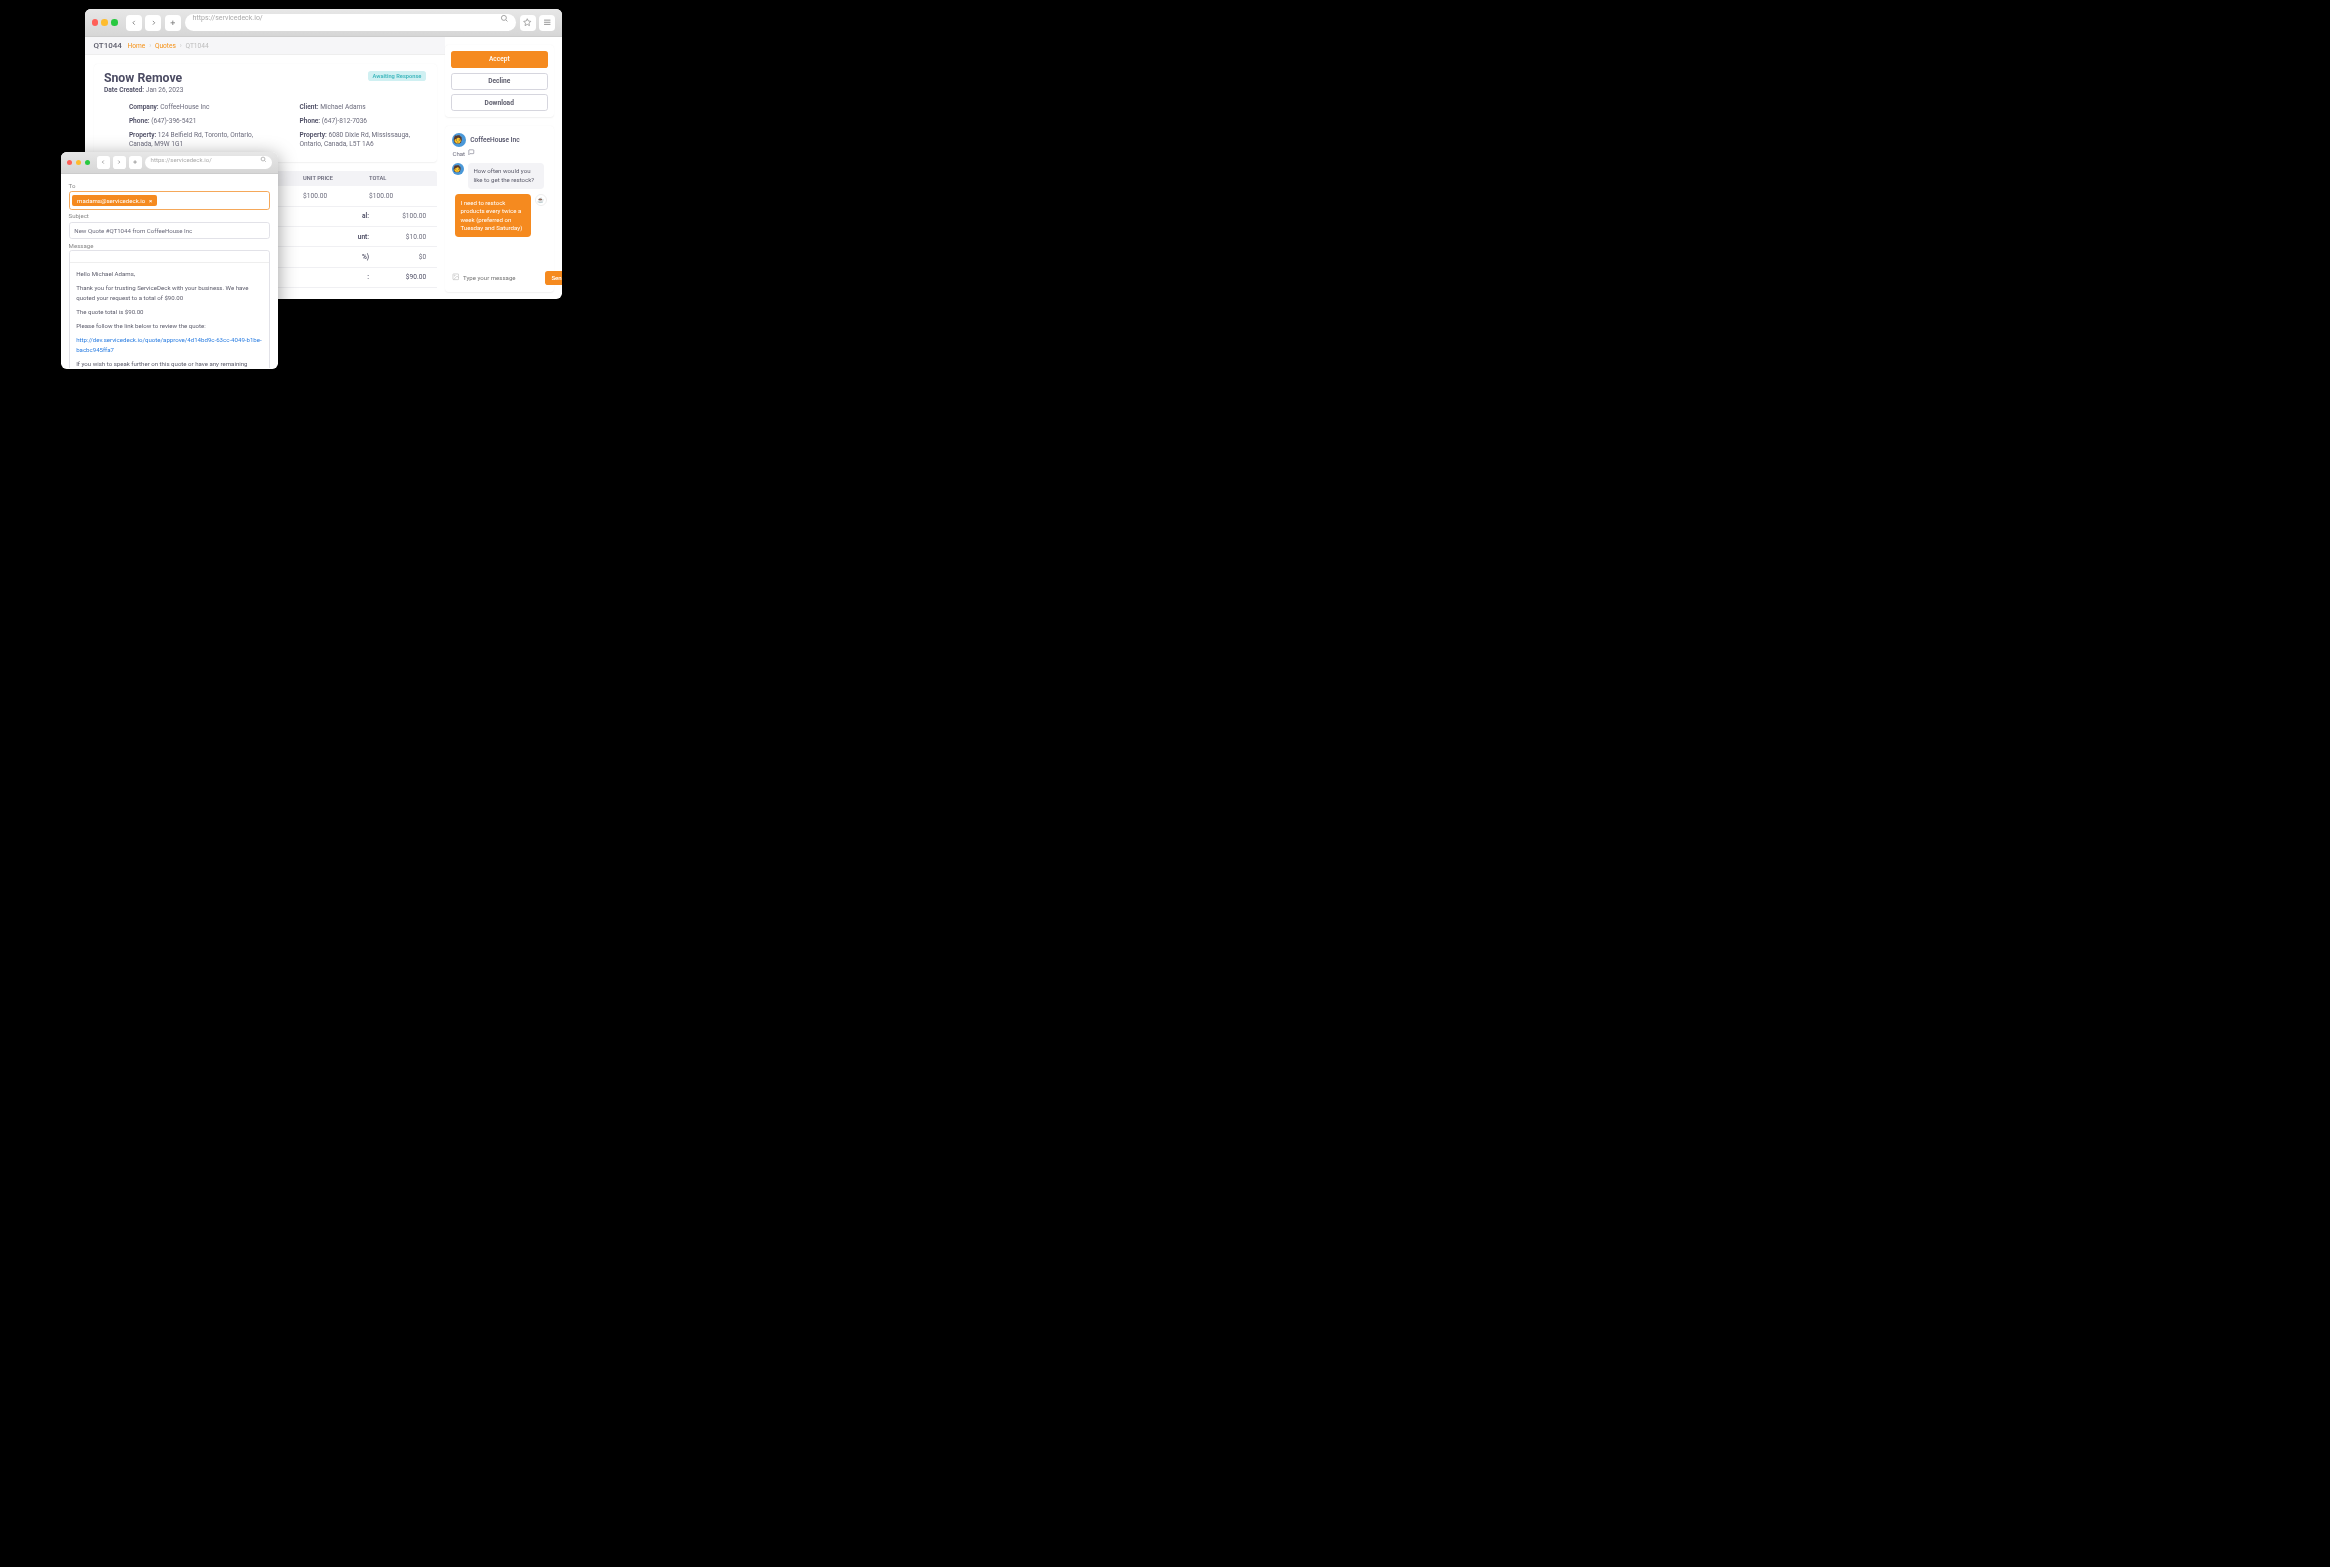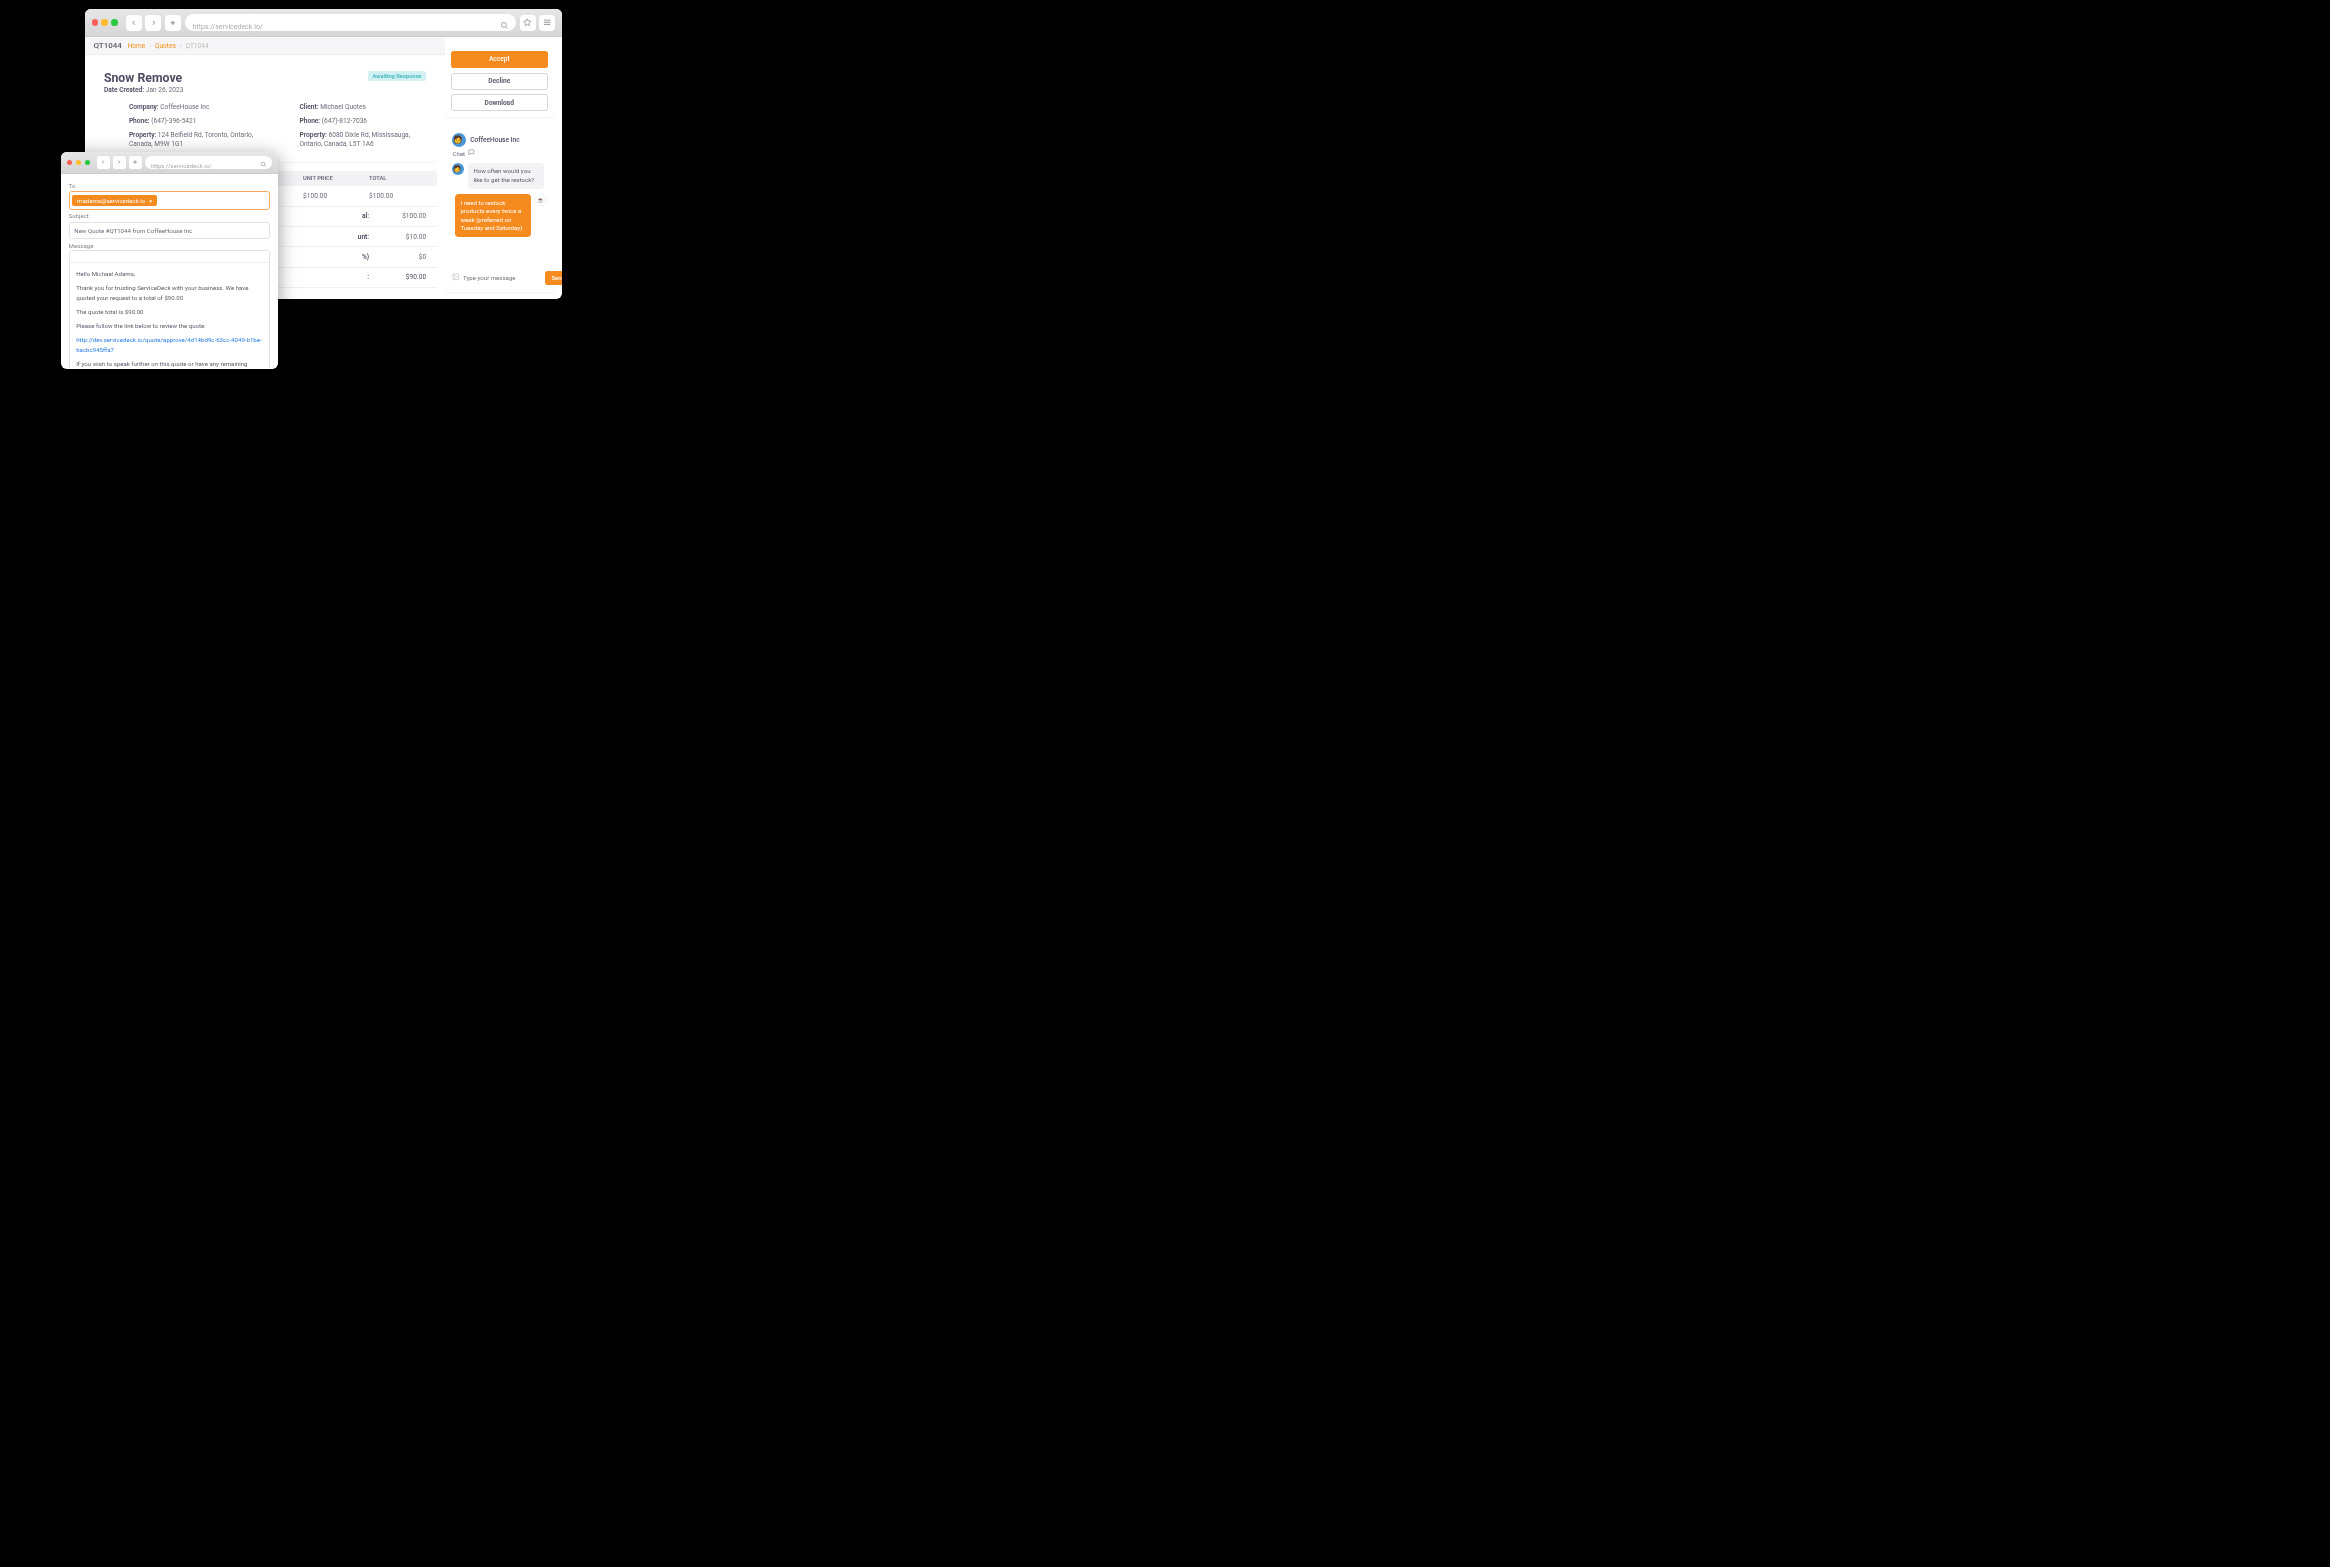--- a/index.html
+++ b/index.html
@@ -8,21 +8,21 @@
     .window { position: absolute; background: #fff; border-radius: 5.7px; box-shadow: 0 4.7px 19px rgba(0,0,0,0.4); overflow: hidden; }
     .main-window { left: 85px; top: 9.4px; width: 477px; height: 290px; }
     .compose-window { left: 61px; top: 152px; width: 217px; height: 217px; }
 
     .browser-chrome { background: linear-gradient(#e7e7e7, #d6d6d6); padding: 4.7px 6.6px; display: flex; align-items: center; gap: 3.8px; border-bottom: 0.5px solid #ccc; }
     .traffic { display: flex; gap: 3.3px; margin-right: 3.8px; }
     .dot { width: 6.6px; height: 6.6px; border-radius: 50%; }
     .dot.red { background: #ff5f57; } .dot.yellow { background: #febc2e; } .dot.green { background: #28c840; }
     .nav-btn { width: 16px; height: 16px; background: #fff; border: none; border-radius: 3.8px; display: flex; align-items: center; justify-content: center; color: #888; cursor: pointer; }
     .nav-btn svg { width: 7.6px; height: 7.6px; }
-    .addr-bar { flex: 1; background: #fff; border-radius: 8.5px; height: 17px; display: flex; align-items: flex-end; padding: 0 7.6px; color: #aaa; font-size: 7px; }
+    .addr-bar { flex: 1; background: #fff; border-radius: 8.5px; height: 17px; display: flex; align-items: flex-start; padding: 0 7.6px; color: #aaa; font-size: 7px; }
     .addr-bar .search-ic { margin-left: auto; color: #9a9a9a; }
     .icon-btn { width: 16px; height: 16px; background: #fff; border: none; border-radius: 3.8px; display: flex; align-items: center; justify-content: center; color: #888; cursor: pointer; }
 
     .content { display: flex; height: calc(100% - 26.4px); }
     .main-col { flex: 1; padding: 0; overflow: hidden; }
     .pagehdr { padding: 4.7px 8.5px 3.8px; display: flex; align-items: center; gap: 5.7px; background: #f6f6f8; border-bottom: 0.5px solid #eee; }
     .pagehdr .pid { color: #5c5c6b; font-weight: 500; font-size: 8px; }
     .breadcrumb { font-size: 6.6px; color: #bbb; display: flex; align-items: center; gap: 3.8px; }
     .breadcrumb .link { color: #f59115; cursor: pointer; }
     .breadcrumb .sep { color: #ccc; }
@@ -158,21 +158,21 @@
           </div>
           <div class="status-badge">Awaiting Response</div>
         </div>
         <div class="two-col">
           <div class="col">
             <div class="row"><b>Company:</b> <span>CoffeeHouse Inc</span></div>
             <div class="row"><b>Phone:</b> <span>(647)-396-5421</span></div>
             <div class="row"><b>Property:</b> <span>124 Belfield Rd, Toronto, Ontario, Canada, M9W 1G1</span></div>
           </div>
           <div class="col">
-            <div class="row"><b>Client:</b> <span>Michael Quotes</span></div>
+            <div class="row"><b>Client:</b> <span>Michael Adams</span></div>
             <div class="row"><b>Phone:</b> <span>(647)-812-7036</span></div>
             <div class="row"><b>Property:</b> <span>6080 Dixie Rd, Mississauga, Ontario, Canada, L5T 1A6</span></div>
           </div>
         </div>
       </div>
 
       <div class="table-section">
         <div class="tbl-hdr">
           <div style="flex:1"></div>
           <div class="c-qty">QTY</div>

